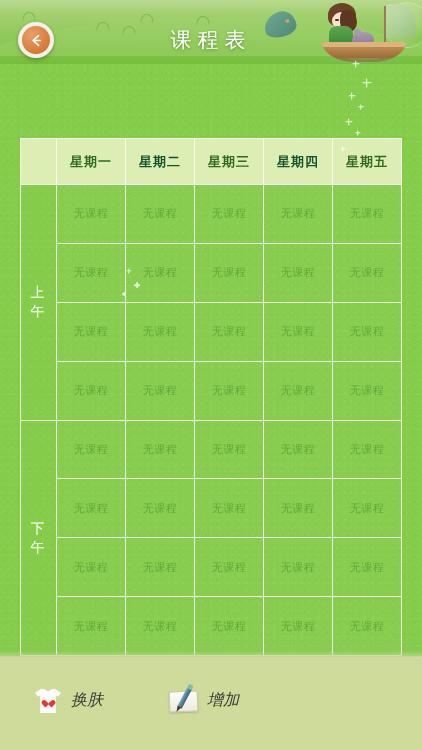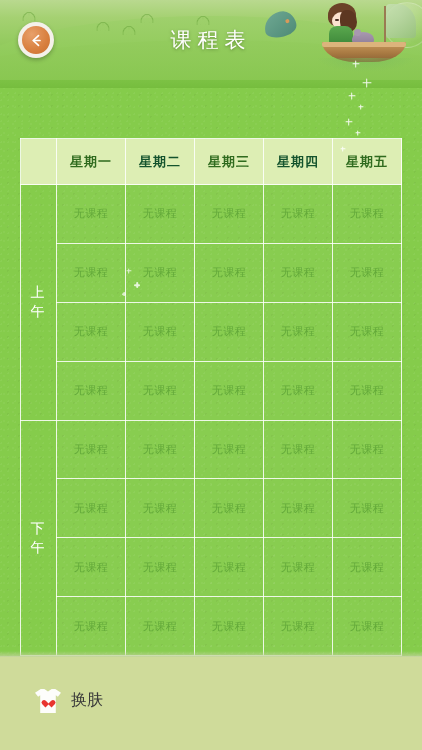--- a/index.html
+++ b/index.html
@@ -13,21 +13,21 @@
     background:#85cc4b;
     background-image:
       radial-gradient(circle at 20% 30%, rgba(255,255,255,.05) 0 1px, transparent 1px),
       radial-gradient(circle at 70% 60%, rgba(0,0,0,.04) 0 1px, transparent 1px),
       radial-gradient(circle at 45% 80%, rgba(255,255,255,.04) 0 1px, transparent 1px);
     background-size: 7px 7px, 11px 11px, 9px 9px;
   }
 
   
   .header {
-    position:absolute; left:0; top:0; width:422px; height:88px;
+    position:absolute; left:0; top:0; width:422px; height:64px;
     overflow:hidden;
     background:linear-gradient(180deg,#b9d98f 0%,#a5d172 20%,#8fc95a 55%,#83c84c 100%);
   }
   .hdr-hill {
     position:absolute; left:-10%; top:16px; width:120%; height:110px;
     border-radius:50% 50% 0 0 / 60% 60% 0 0;
     background:linear-gradient(180deg,#9fd06c 0%,#86c84e 60%,#7cc244 100%);
     opacity:.95;
   }
   .hdr-hill2 {
@@ -212,20 +212,21 @@
   .action {
     display:flex; align-items:center; gap:7px; cursor:pointer;
     position:absolute; top:28px;
   }
   .action.a1 { left:32px; }
   .action.a2 { left:168px; }
   .action.a3 { left:312px; }
   .action .lbl {
     font-size:16px; color:#3a3a3a;
     font-family:"DejaVu Sans","Liberation Sans",sans-serif;
+    font-style:italic;
   }
 
   
   .ico { position:relative; width:32px; height:30px; flex:0 0 32px; }
   .tshirt {
     position:absolute; left:3px; top:4px; width:26px; height:24px;
     background:#fdfdfb;
     clip-path:polygon(22% 0%, 36% 0%, 50% 10%, 64% 0%, 78% 0%, 100% 16%, 88% 32%, 80% 26%, 80% 100%, 20% 100%, 20% 26%, 12% 32%, 0% 16%);
     filter:drop-shadow(0 1px 1px rgba(0,0,0,.2));
   }
@@ -425,15 +426,22 @@
 <div class="bottombar">
 
   <div class="action a1">
     <div class="ico">
       <div class="tshirt"></div>
       <div class="heart"></div>
     </div>
     <div class="lbl">换肤</div>
   </div>
 
+  <div class="action a2">
+    <div class="ico">
+      <div class="memo"></div>
+      <div class="pen"></div>
+    </div>
+    <div class="lbl">增加</div>
+  </div>
 
 
 </div>
 
 </body></html>

